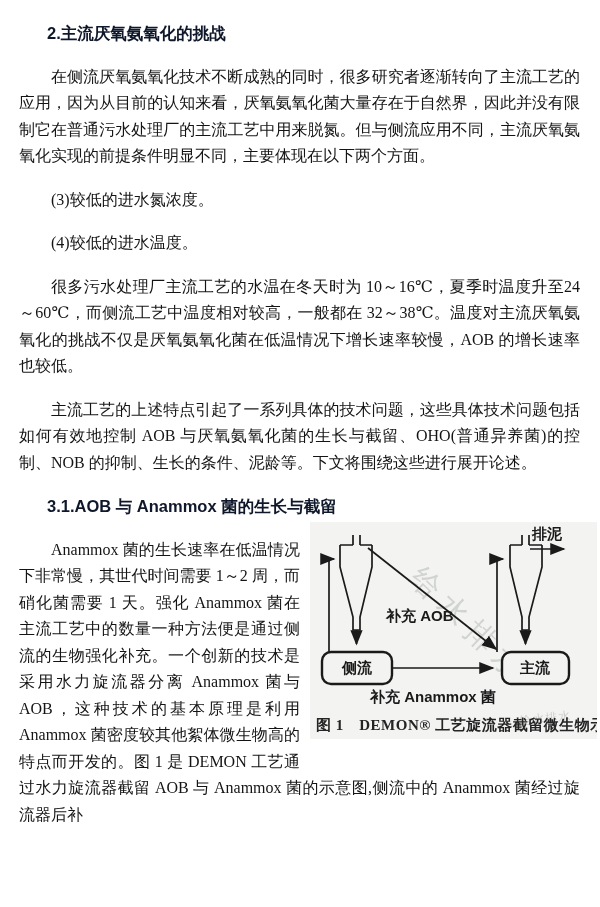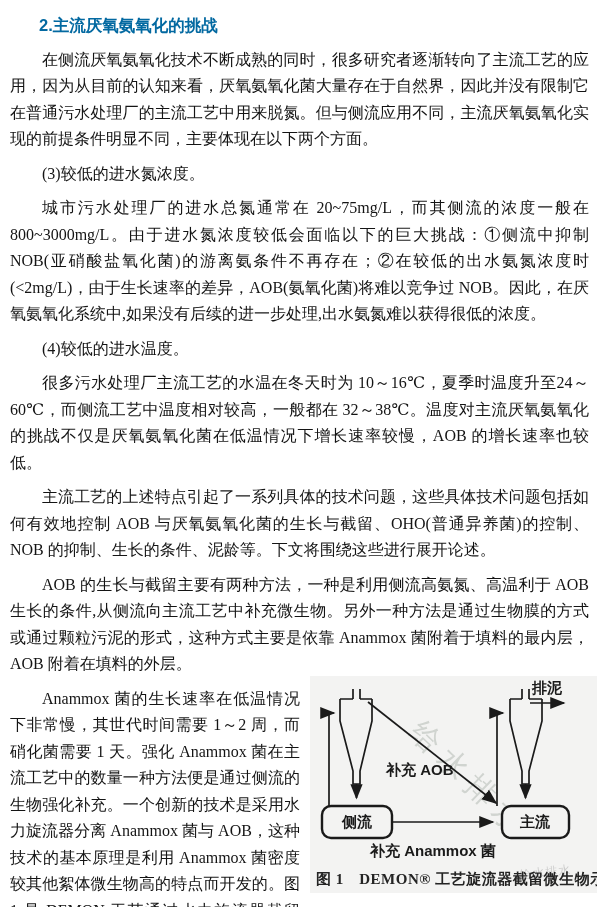--- a/index.html
+++ b/index.html
@@ -1,24 +1,24 @@
 <!DOCTYPE html>
 <html><head>
 <meta charset="utf-8">
 <style>
   html,body{margin:0;padding:0;}
   body{
     width:600px;height:907px;overflow:hidden;background:#ffffff;
     font-family:"Liberation Serif","DejaVu Serif",serif;color:#141414;
   }
   .doc{padding:8px 3px 0 2px;font-size:16px;line-height:26.5px;text-align:justify;}
-  .doc p{margin:8px;text-indent:2em;}
+  .doc p{margin:17px;text-indent:2em;}
   .doc h2{
-    margin:4px;font-size:16.5px;line-height:26.5px;text-indent:2em;
-    font-family:"Liberation Sans","DejaVu Sans",sans-serif;font-weight:bold;color:#0369a1;
+    margin:12px;font-size:16.5px;line-height:26.5px;text-indent:2em;
+    font-family:"Liberation Sans","DejaVu Sans",sans-serif;font-weight:bold;color:#0f172a;
   }
   .figure{
     float:right;width:287px;height:217px;margin:-10px 0 22px 10px;
     background:#f3f3f2;
   }
   .figure svg{display:block;width:287px;height:217px;}
   .fig-label{
     font-family:"Liberation Sans","DejaVu Sans",sans-serif;
     font-weight:bold;font-size:15px;fill:#1a1a1a;
   }
@@ -36,25 +36,24 @@
   }
 </style>
 </head>
 <body>
 
 <div class="doc">
 
   <h2>2.主流厌氧氨氧化的挑战</h2>
   <p>在侧流厌氧氨氧化技术不断成熟的同时，很多研究者逐渐转向了主流工艺的应用，因为从目前的认知来看，厌氧氨氧化菌大量存在于自然界，因此并没有限制它在普通污水处理厂的主流工艺中用来脱氮。但与侧流应用不同，主流厌氧氨氧化实现的前提条件明显不同，主要体现在以下两个方面。</p>
   <p>(3)较低的进水氮浓度。</p>
-  <p>城市污水处理厂的进水总氮通常在 20~75mg/L，而其侧流的浓度一般在800~3000mg/L。由于进水氮浓度较低会面临以下的巨大挑战：①侧流中抑制NOB(亚硝酸盐氧化菌)的游离氨条件不再存在；②在较低的出水氨氮浓度时(&lt;2mg/L)，由于生长速率的差异，AOB(氨氧化菌)将难以竞争过 NOB。因此，在厌氧氨氧化系统中,如果没有后续的进一步处理,出水氨氮难以获得很低的浓度。</p>
   <p>(4)较低的进水温度。</p>
   <p>很多污水处理厂主流工艺的水温在冬天时为 10～16℃，夏季时温度升至24～60℃，而侧流工艺中温度相对较高，一般都在 32～38℃。温度对主流厌氧氨氧化的挑战不仅是厌氧氨氧化菌在低温情况下增长速率较慢，AOB 的增长速率也较低。</p>
   <p>主流工艺的上述特点引起了一系列具体的技术问题，这些具体技术问题包括如何有效地控制 AOB 与厌氧氨氧化菌的生长与截留、OHO(普通异养菌)的控制、NOB 的抑制、生长的条件、泥龄等。下文将围绕这些进行展开论述。</p>
-  <p>AOB 的生长与截留主要有两种方法，一种是利用侧流高氨氮、高温利于 AOB 生长的条件,从侧流向主流工艺中补充微生物。另外一种方法是通过生物膜的方式或通过颗粒污泥的形式，这种方式主要是依靠 Anammox 菌附着于填料的最内层，AOB 附着在填料的外层。</p>
+  <h2>3.1.AOB 与 Anammox 菌的生长与截留</h2>
 
   <div class="figure">
     <svg viewBox="0 0 287 217" xmlns="http://www.w3.org/2000/svg">
       <defs>
         <marker id="arr" viewBox="0 0 10 8" refX="9" refY="4" markerWidth="9" markerHeight="8" orient="auto">
           <path d="M0,0 L10,4 L0,8 z" fill="#1a1a1a"></path>
         </marker>
       </defs>
 
       <rect x="0" y="0" width="287" height="217" fill="#f3f3f2"></rect>

